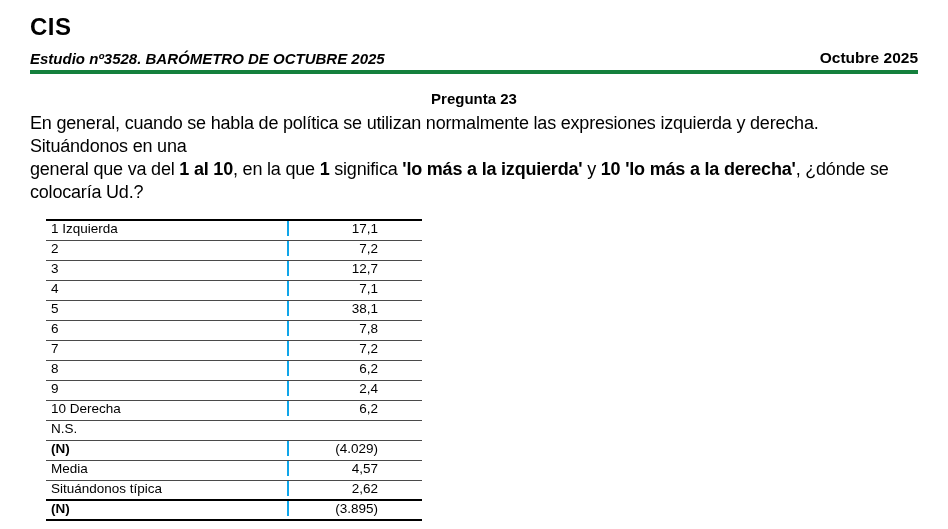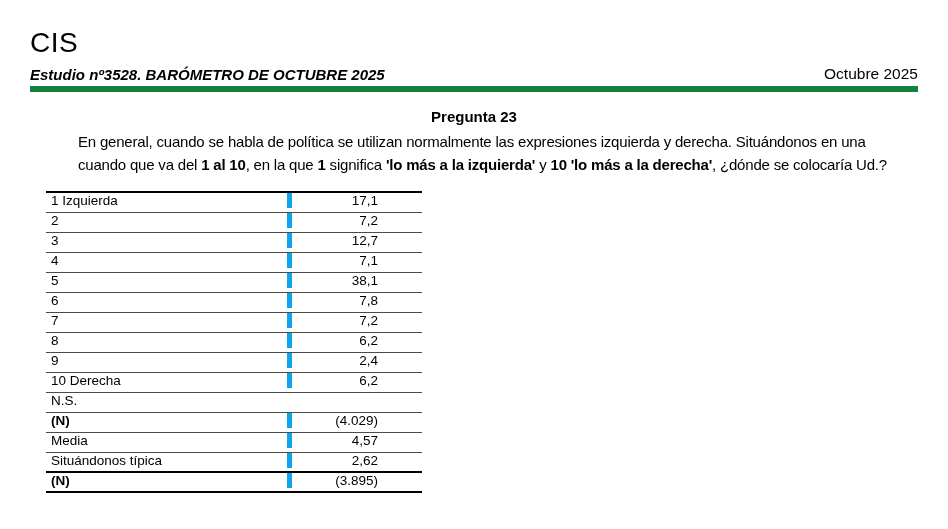--- a/index.html
+++ b/index.html
@@ -7,57 +7,55 @@
   body {
     width: 948px; height: 529px;
     font-family: "Liberation Sans", "DejaVu Sans", sans-serif;
     color: #000;
     overflow: hidden;
   }
   .page { padding: 0 30px; }
 
   .logo {
     padding-top: 13px;
-    font-size: 28px;
+    font-size: 24px;
     line-height: 28px;
-    font-weight: 400;
+    font-weight: 700;
     letter-spacing: 0.5px;
-    margin-top: 16px;
   }
 
   .study-line {
     display: flex;
     justify-content: space-between;
     align-items: flex-end;
     margin-top: 8px;
-    border-bottom: 6px solid #15803d;
+    border-bottom: 4px solid #15803d;
     padding-bottom: 3px;
   }
   .study-title {
     font-weight: bold;
     font-style: italic;
     font-size: 15px;
   }
   .study-date {
-    font-weight: normal;
+    font-weight: bold;
     font-size: 15.5px;
   }
 
   .pregunta {
     margin-top: 16px;
     font-size: 15px;
     font-weight: bold;
     text-align: center;
   }
   .qtext {
     margin-top: 5px;
-    font-size: 15px;
+    font-size: 18px;
     line-height: 23px;
     letter-spacing: -0.2px;
-    margin-left: 48px;
   }
   .qtext .b { font-weight: bold; }
 
   .dtable {
     margin: 15px 0 0 16px;
     width: 376px;
     border-top: 2px solid #000;
     font-size: 13.5px;
   }
   .trow {
@@ -69,21 +67,21 @@
   .trow.hb { border-bottom: 2px solid #000; }
   .tlabel {
     width: 241px;
     padding-left: 5px;
     display: flex;
     align-items: center;
   }
   .tlabel.bold { font-weight: bold; }
   .tvalue {
     flex: 1;
-    border-left: 5px solid #0ea5e9;
+    border-left: 2px solid #0ea5e9;
     padding-right: 44px;
     display: flex;
     align-items: center;
     justify-content: flex-end;
   }
 </style>
 </head>
 <body>
 
 <div class="page">
@@ -92,21 +90,21 @@
 
   <div class="study-line">
     <div class="study-title">Estudio nº3528. BARÓMETRO DE OCTUBRE 2025</div>
     <div class="study-date">Octubre 2025</div>
   </div>
 
   <div class="pregunta">Pregunta 23</div>
 
   <div class="qtext">
     <div><span>En general, cuando se habla de política se utilizan normalmente las expresiones izquierda y derecha. Situándonos en una</span></div>
-    <div><span>cuando que va del </span><span class="b">1 al 10</span><span>, en la que </span><span class="b">1</span><span> significa </span><span class="b">'lo más a la izquierda'</span><span> y </span><span class="b">10 'lo más a la derecha'</span><span>, ¿dónde se colocaría Ud.?</span></div>
+    <div><span>general que va del </span><span class="b">1 al 10</span><span>, en la que </span><span class="b">1</span><span> significa </span><span class="b">'lo más a la izquierda'</span><span> y </span><span class="b">10 'lo más a la derecha'</span><span>, ¿dónde se colocaría Ud.?</span></div>
   </div>
 
   <div class="dtable">
     <div class="trow">
       <div class="tlabel">1 Izquierda</div>
       <div class="tvalue">17,1</div>
     </div>
     <div class="trow">
       <div class="tlabel">2</div>
       <div class="tvalue">7,2</div>

